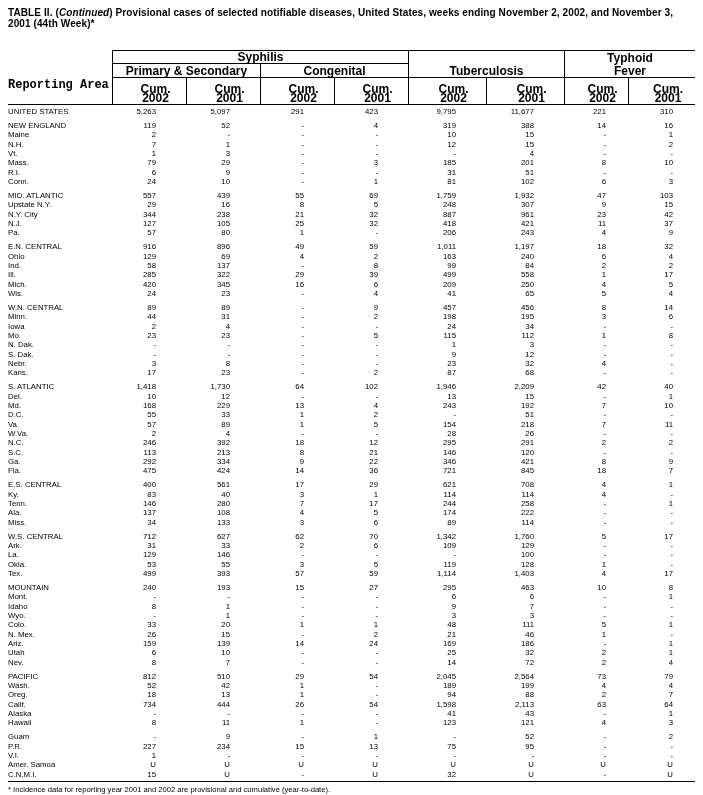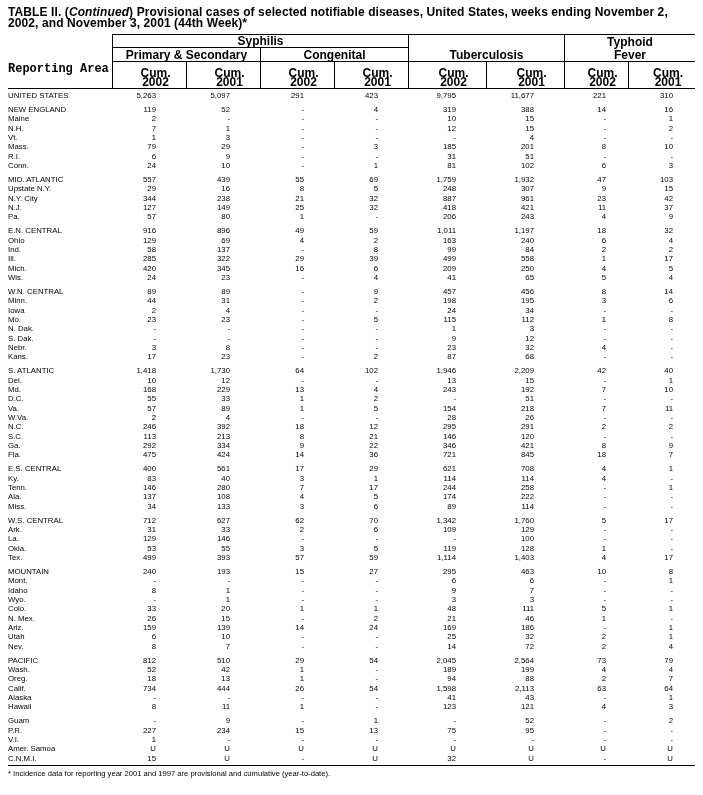--- a/index.html
+++ b/index.html
@@ -5,21 +5,21 @@
   html,body{margin:0;padding:0;background:#ffffff;}
   body{
     width:703px;height:795px;
     font-family:"Liberation Sans","DejaVu Sans",sans-serif;
     color:#000;
     -webkit-font-smoothing:antialiased;
   }
   .page{padding:7px 8px 0 8px;width:687px;}
 
   
-  .title{font-size:12px;font-weight:bold;line-height:11px;margin-bottom:5px;letter-spacing:0.1px;}
+  .title{font-size:10px;font-weight:bold;line-height:11px;margin-bottom:21px;letter-spacing:0.1px;}
   .title i{font-style:italic;}
 
   
   .grid-row{display:grid;grid-template-columns:104px 74px 74px 74px 74px 78px 78px 64px 67px;}
 
   
   .hdr{display:grid;grid-template-columns:104px 74px 74px 74px 74px 78px 78px 64px 67px;grid-template-rows:14px 14px auto;font-size:12px;font-weight:bold;}
   .h{display:flex;align-items:center;justify-content:center;text-align:center;}
   .bt{border-top:1.3px solid #000;}
   .bl{border-left:1px solid #000;}
@@ -237,21 +237,21 @@
           <span class="val pr-a">21</span>
           <span class="val pr-a">32</span>
           <span class="val pr-a">887</span>
           <span class="val pr-a">961</span>
           <span class="val pr-b">23</span>
           <span class="val pr-b">42</span>
         </div>
         <div class="grid-row body-row">
           <span class="area">N.J.</span>
           <span class="val pr-a">127</span>
-          <span class="val pr-a">149</span>
+          <span class="val pr-a">105</span>
           <span class="val pr-a">25</span>
           <span class="val pr-a">32</span>
           <span class="val pr-a">418</span>
           <span class="val pr-a">421</span>
           <span class="val pr-b">11</span>
           <span class="val pr-b">37</span>
         </div>
         <div class="grid-row body-row">
           <span class="area">Pa.</span>
           <span class="val pr-a">57</span>
@@ -872,16 +872,16 @@
           <span class="val pr-a">U</span>
           <span class="val pr-b">-</span>
           <span class="val pr-b">U</span>
         </div>
       </div>
     </div>
 
   <div class="bottom-rule"></div>
 
   <div class="footnotes">
-    <div class="fn2">* Incidence data for reporting year 2001 and 1997 are provisional and cumulative (year-to-date).</div>
+    <div class="fn2">* Incidence data for reporting year 2001 and 2002 are provisional and cumulative (year-to-date).</div>
   </div>
 
 </div>
 
 </body></html>

